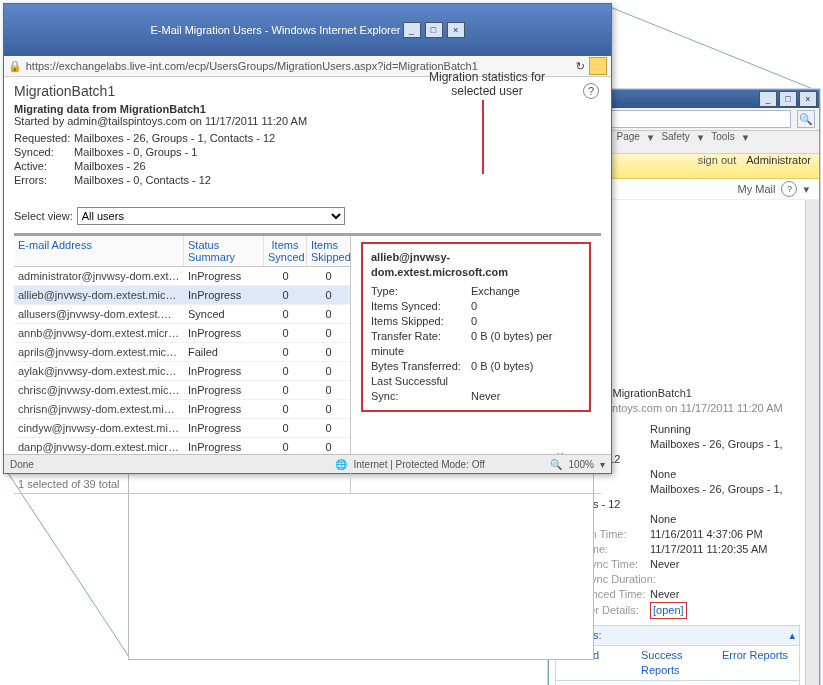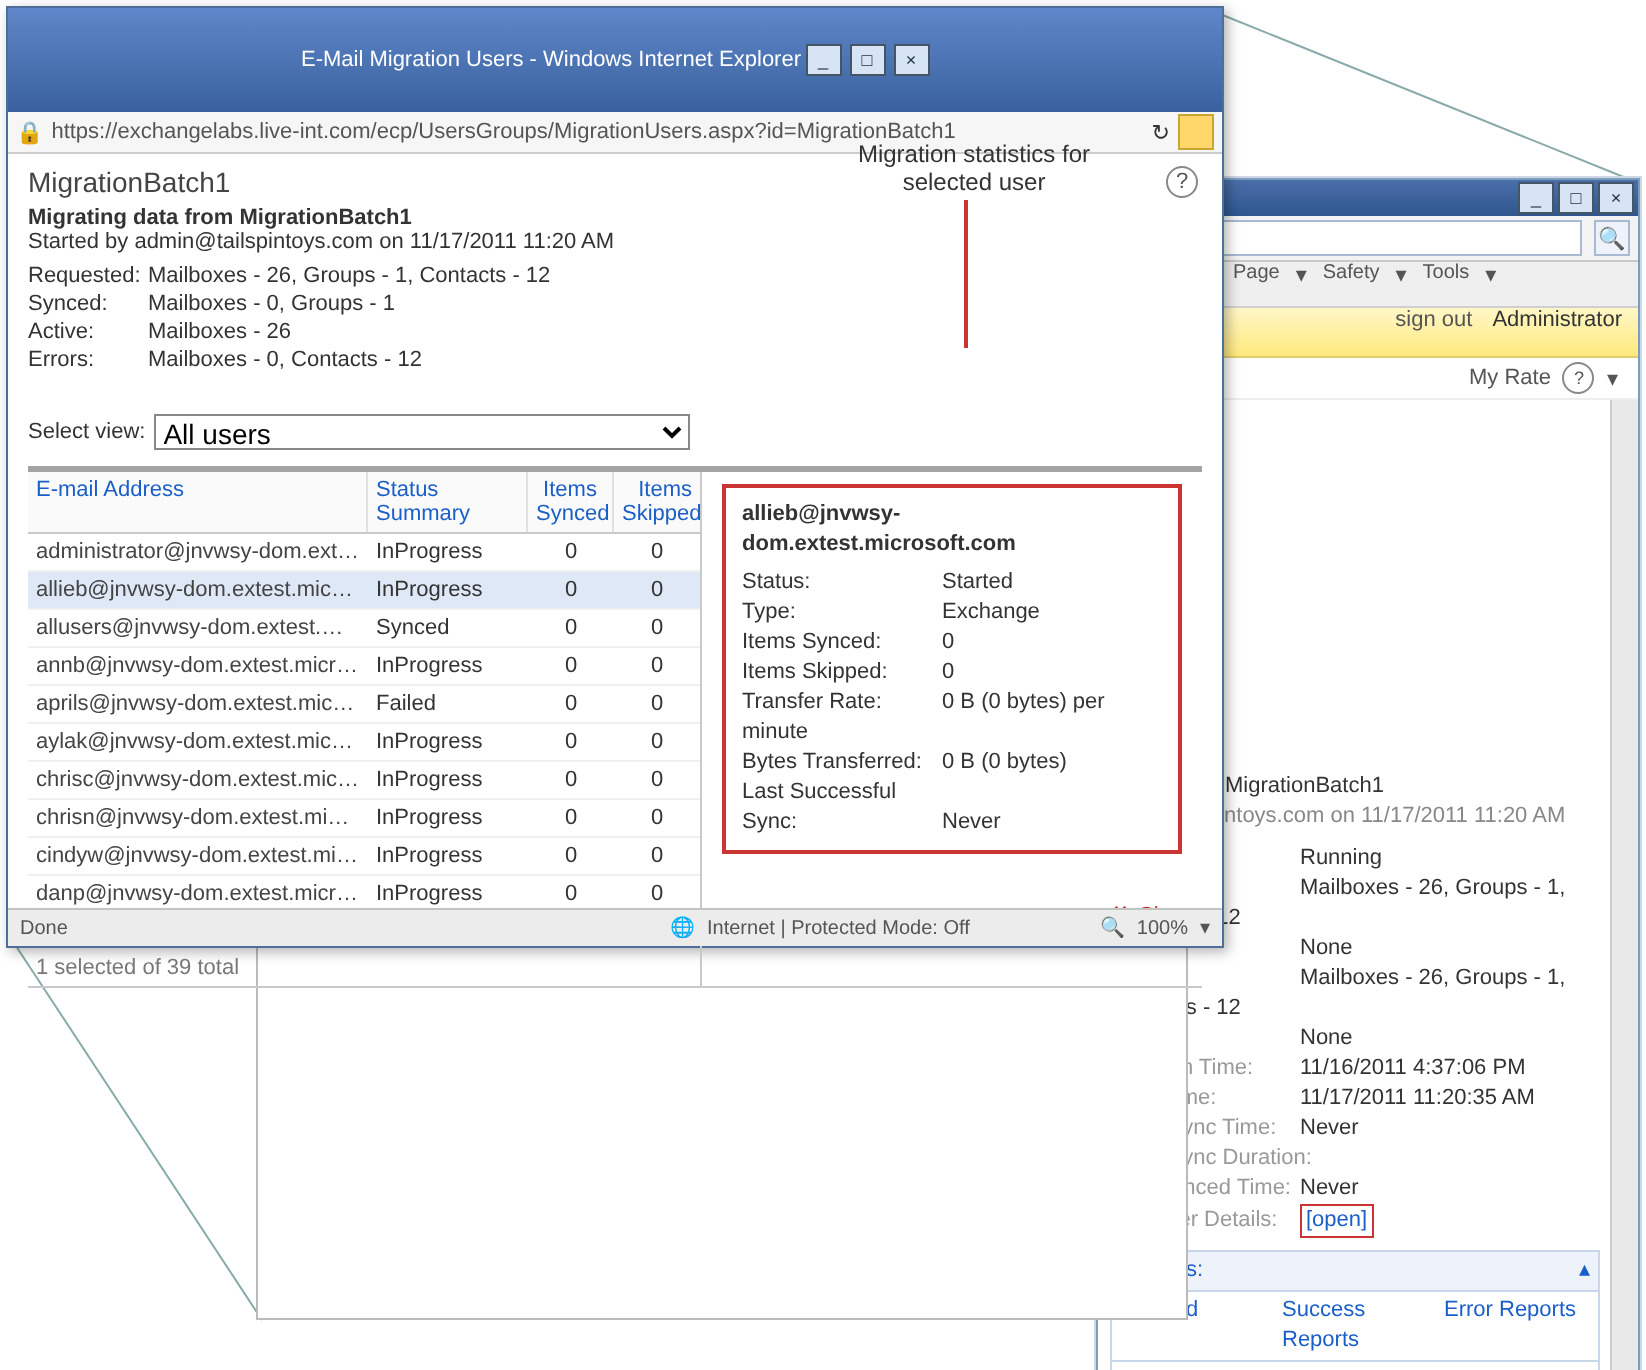--- a/index.html
+++ b/index.html
@@ -35,26 +35,26 @@
   .lock{color:#ba8;}
   .addr-text{flex:1;white-space:nowrap;overflow:hidden;text-overflow:ellipsis;color:#555}
   .pad{width:16px;height:16px;background:#ffd76a;border:1px solid #c7a531}
   .dlg-body{position:relative;height:calc(100% - 20px - 20px - 18px);padding:6px 10px 0 10px;box-sizing:border-box}
   .dlg-h1{font-size:14px;color:#444;margin-bottom:4px}
   .help2{position:absolute;right:12px;top:6px;width:14px;height:14px;border:1px solid #888;border-radius:50%;display:flex;align-items:center;justify-content:center;color:#555}
   .bold{font-weight:bold}
   .stats{margin-top:4px;line-height:14px}
   .stats .slbl{display:inline-block;width:60px;color:#333}
   .viewbar{margin-top:20px;display:flex;align-items:center;gap:4px}
-  .viewbar select{flex:0 0 268px;height:18px;border:1px solid #888;font-size:14px;background:#fff}
+  .viewbar select{flex:0 0 268px;height:18px;border:1px solid #888;font-size:11px;background:#fff}
   .cols{position:relative;display:flex;margin-top:8px;border-top:3px solid #a3a3a3;border-bottom:1px solid #c9c9c9}
   .col-left{flex:0 0 336px;border-right:1px solid #c9c9c9;}
   .grid-hdr{display:flex;background:#fafafa;border-bottom:1px solid #c9c9c9}
   .gh{padding:3px 4px;color:#1a5fc8;border-right:1px solid #e0e0e0;box-sizing:border-box}
-  .gh.e{width:170px}.gh.s{width:80px}.gh.n1{width:43px;text-align:center}.gh.n2{width:43px;text-align:right;border-right:none}
+  .gh.e{width:170px}.gh.s{width:80px}.gh.n1{width:43px;text-align:center}.gh.n2{width:43px;text-align:left;border-right:none}
   .rows{max-height:208px;overflow:hidden}
   .row{display:flex;border-bottom:1px solid #f0f0f0}
   .row.sel{background:#dfe8f6}
   .row span{padding:3px 4px;box-sizing:border-box;white-space:nowrap;overflow:hidden;text-overflow:ellipsis}
   .row .e{width:170px;color:#444}.row .s{width:80px}.row .n1{width:43px;text-align:center}.row .n2{width:43px;text-align:center}
   .footnote{padding:3px 4px;color:#777}
   .col-right{flex:1;padding:6px 10px;position:relative}
   .detail-box{border:2px solid #c33;padding:6px 8px;line-height:15px}
   .detail-box .k{display:inline-block;width:100px}
   .callout{position:absolute;left:418px;top:66px;width:130px;text-align:center;color:#333;font-size:12px;line-height:14px}
@@ -104,21 +104,21 @@
     <span class="small">Safety</span>
         <span>▾</span>
     <span class="small">Tools</span>
         <span>▾</span>
   </div>
   <div class="yellowbar">
     <span>sign out</span>
     <span class="admin">Administrator</span>
   </div>
   <div class="mymail">
-    <span>My Rate</span>
+    <span>My Mail</span>
     <span class="help-ico">?</span>
         <span>▾</span>
   </div>
   <div class="bg-body">
     <div class="bg-right-scroll"></div>
     <div class="bg-content">
       <div>pients from MigrationBatch1</div>
       <div style="color:#888">min@tailspintoys.com on 11/17/2011 11:20 AM</div>
       <div style="height:6px"></div>
       <div id="bg-rows">
@@ -261,21 +261,20 @@
                 <span class="n2">0</span>
               </div>
             </div>
         <div class="footnote">1 selected of 39 total</div>
       </div>
       <div class="col-right">
         <div class="detail-box">
           <div class="bold">allieb@jnvwsy-dom.extest.microsoft.com</div>
           <div style="height:4px"></div>
           <div id="detail-rows">
-                <div><span class="k">Status:</span><span>Started</span></div>
                 <div><span class="k">Type:</span><span>Exchange</span></div>
                 <div><span class="k">Items Synced:</span><span>0</span></div>
                 <div><span class="k">Items Skipped:</span><span>0</span></div>
                 <div><span class="k">Transfer Rate:</span><span>0 B (0 bytes) per minute</span></div>
                 <div><span class="k">Bytes Transferred:</span><span>0 B (0 bytes)</span></div>
                 <div><span class="k">Last Successful Sync:</span><span>Never</span></div>
               </div>
         </div>
       </div>
     </div>

